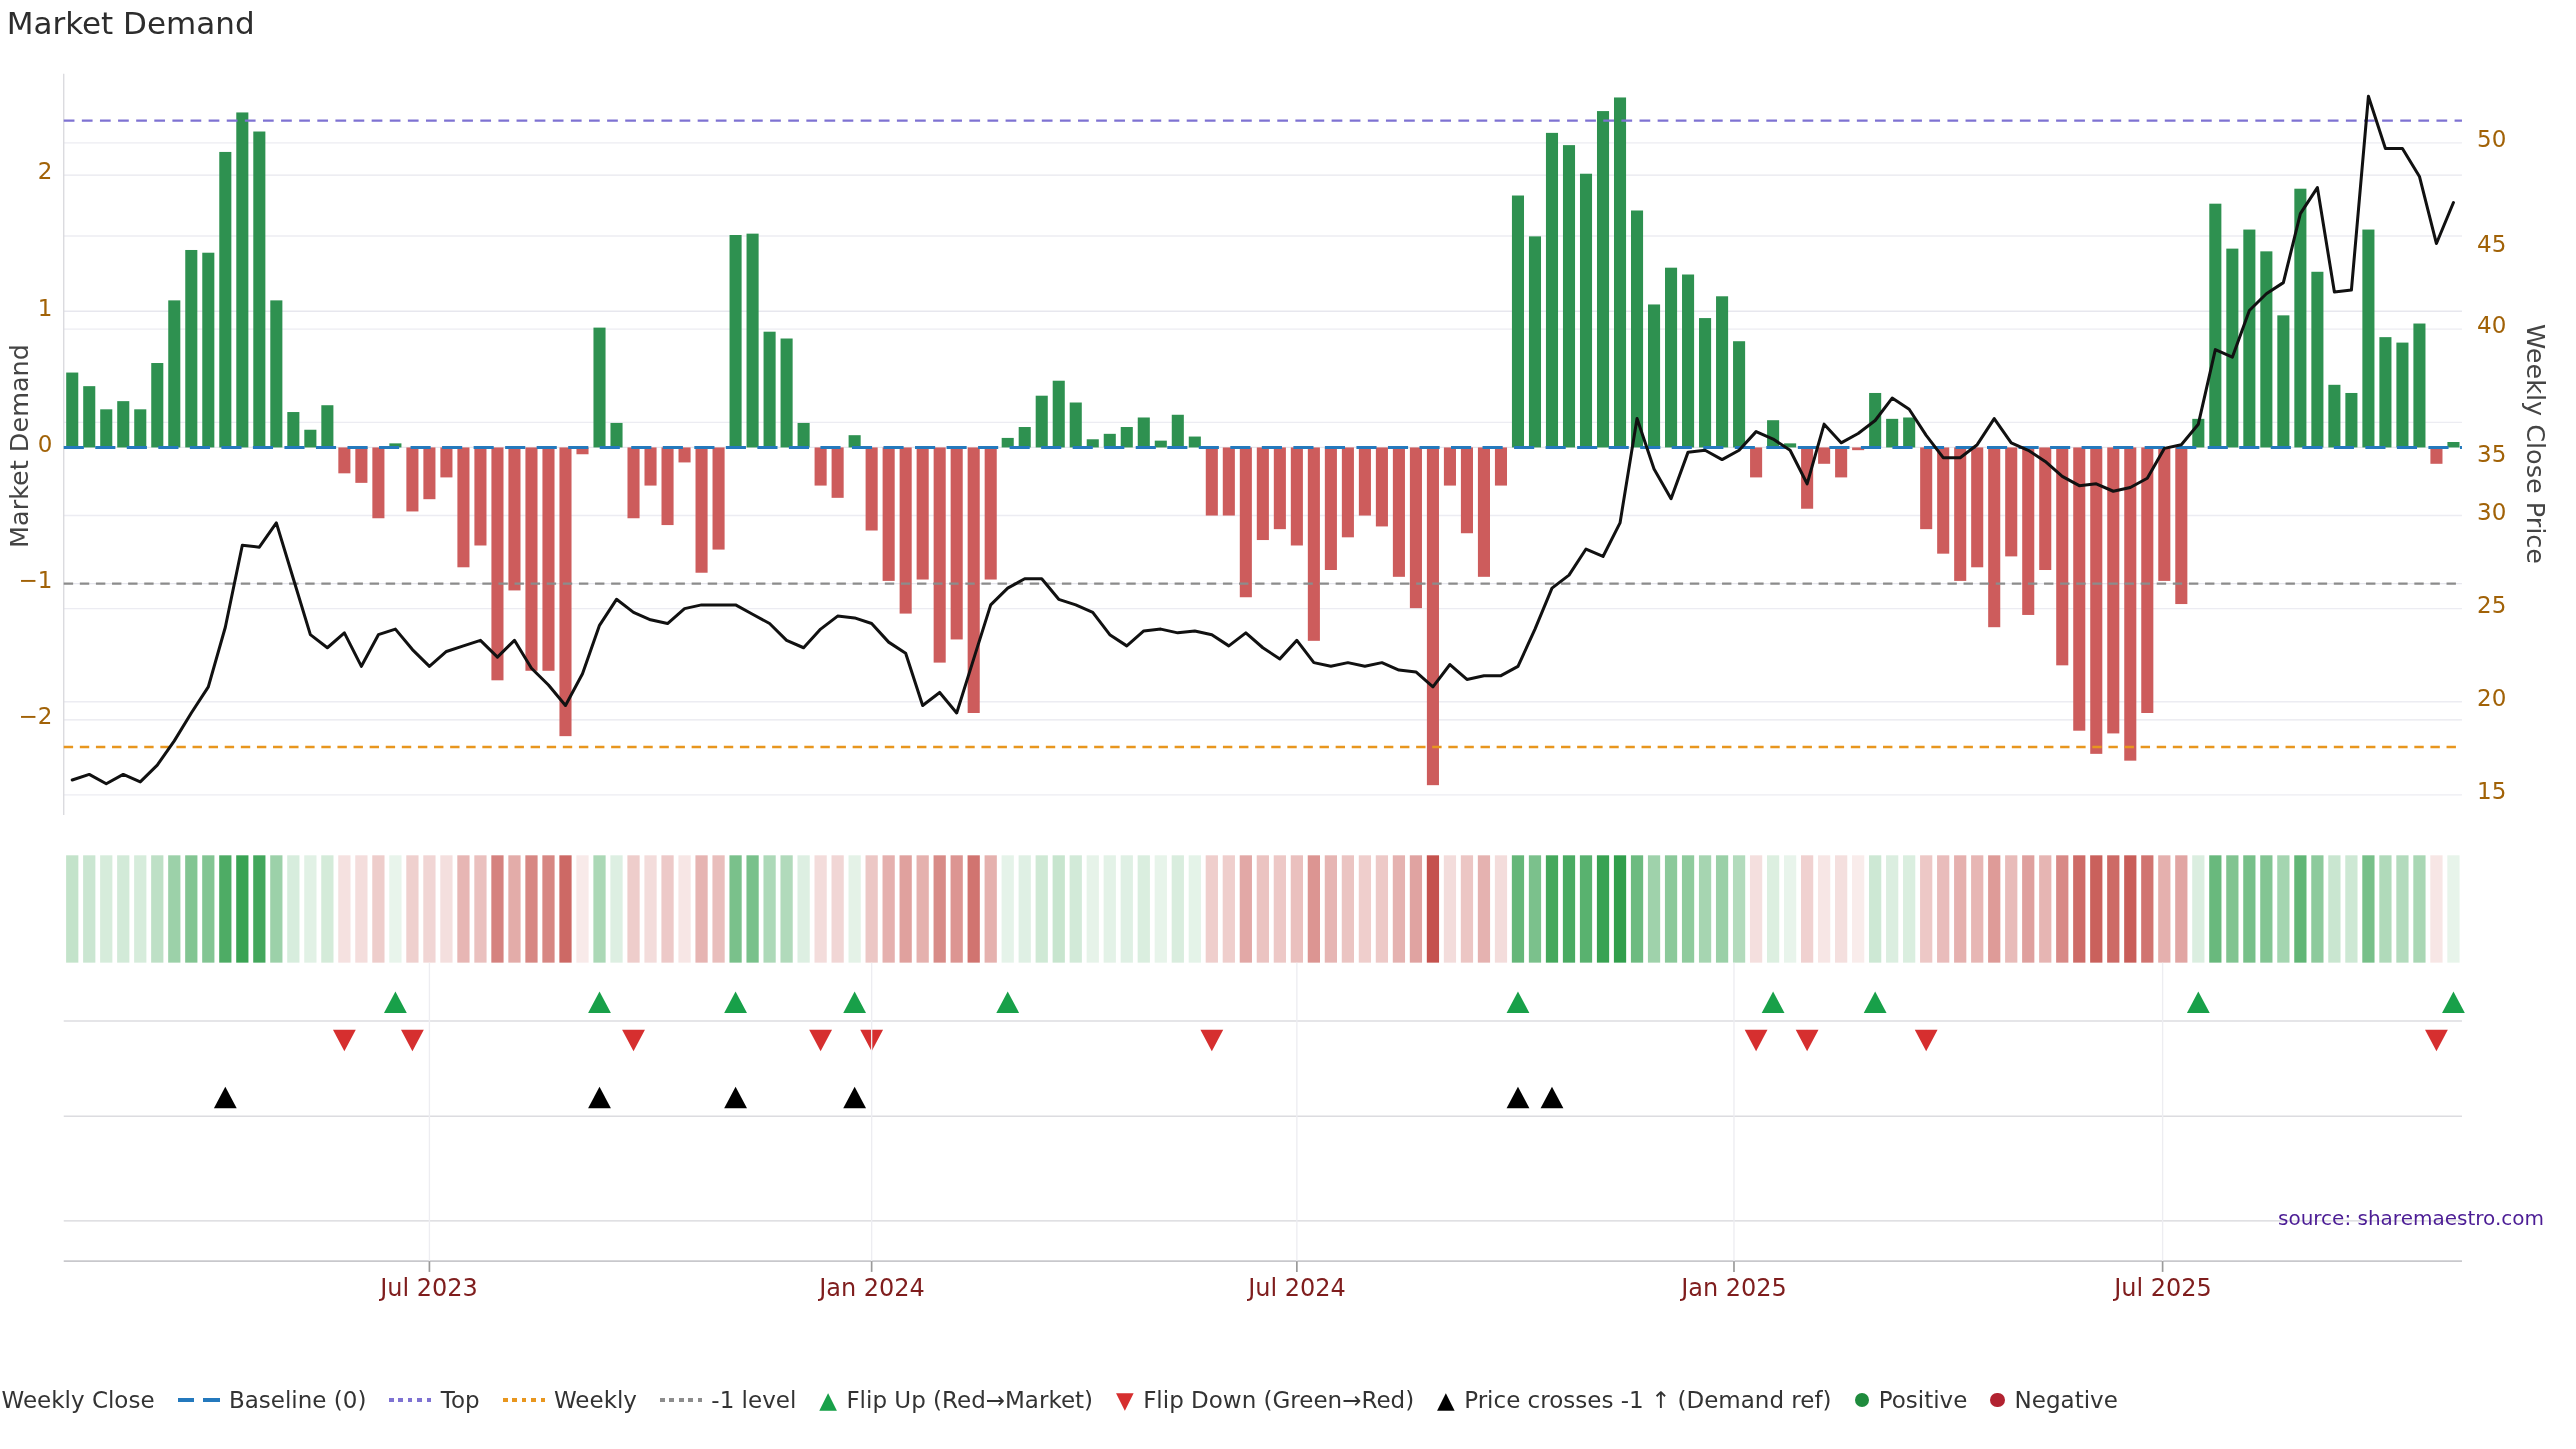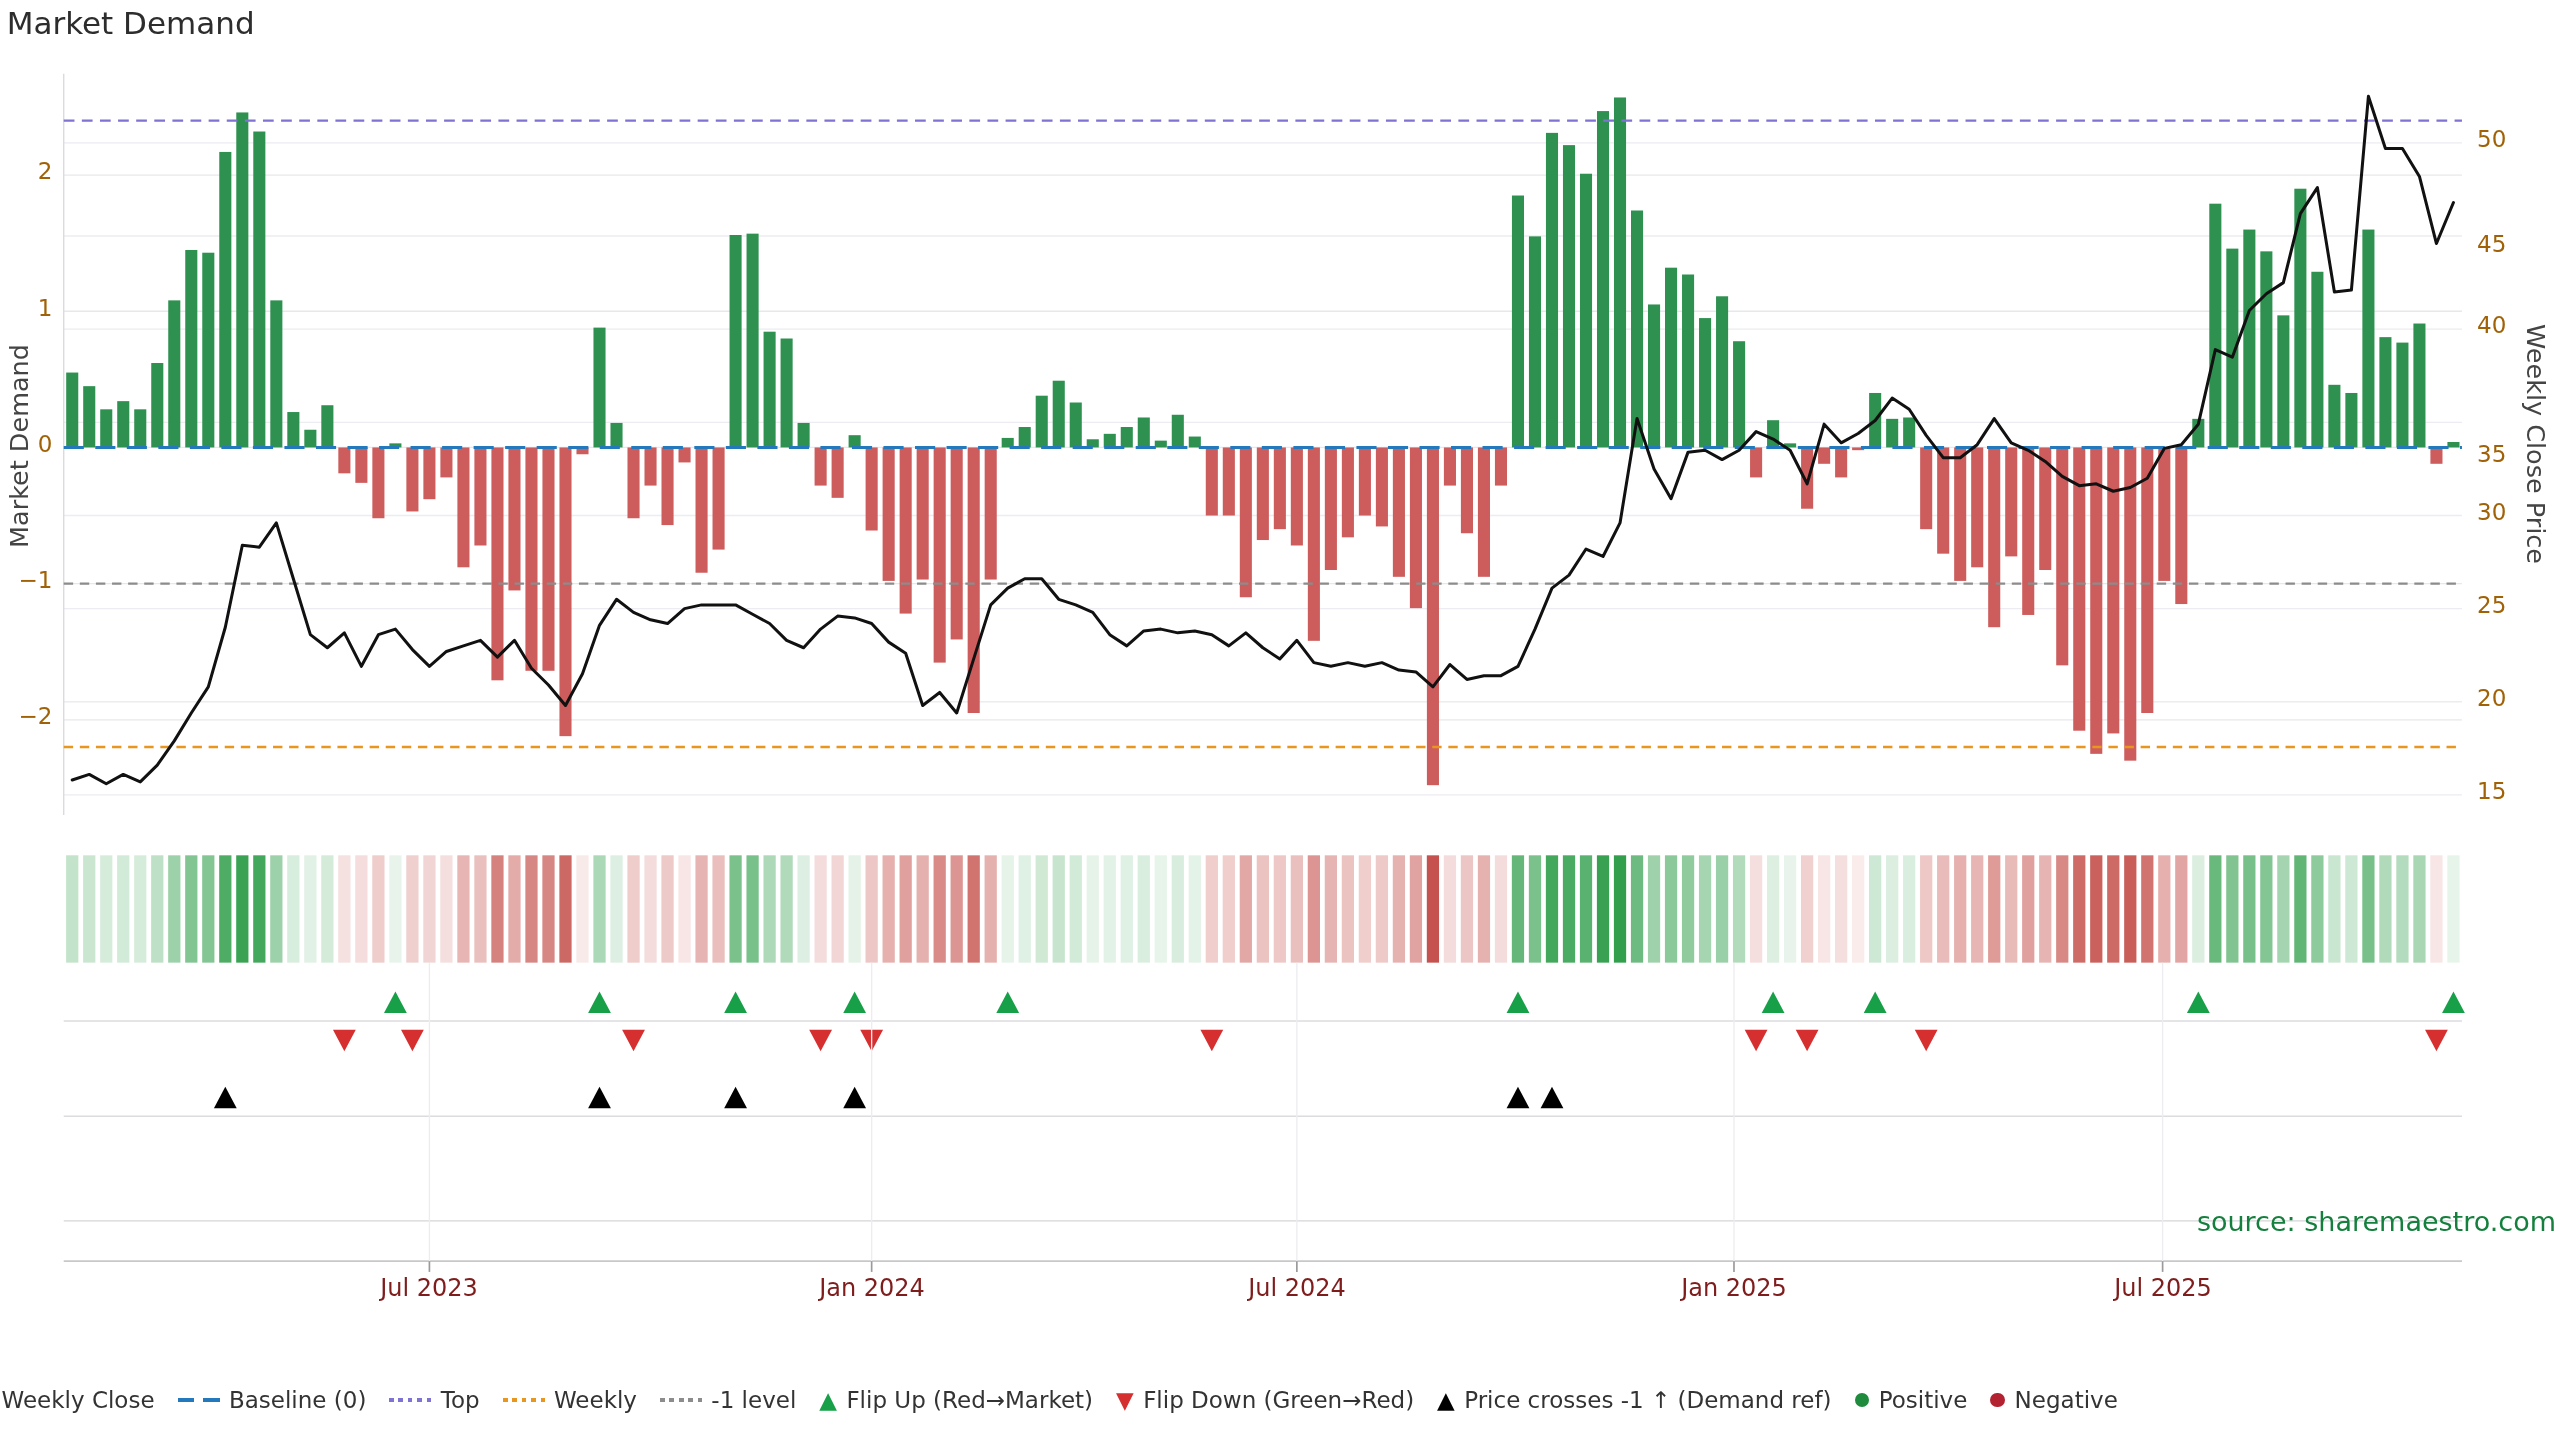--- a/index.html
+++ b/index.html
@@ -5,21 +5,21 @@
   html,body{margin:0;padding:0;background:#ffffff;}
   body{width:2576px;height:1449px;overflow:hidden;font-family:"DejaVu Sans","Liberation Sans",sans-serif;position:relative;}
   #root{position:absolute;left:0;top:0;width:2576px;height:1449px;}
   .abs{position:absolute;}
   #chart-title{left:6.7px;top:5.4px;font-size:31px;color:#2d2d2d;}
   .tick-label{color:#a16207;font-size:23px;line-height:1;}
   .xtick-label{font-size:24px;color:#7f1d1d;transform:translateX(-50%);white-space:nowrap;}
   .axis-label{font-size:25.5px;color:#444;white-space:nowrap;}
   #left-axis-label{left:-89px;top:431px;transform:rotate(-90deg);transform-origin:center;width:215px;text-align:center;}
   #right-axis-label{left:2415px;top:429px;transform:rotate(90deg);transform-origin:center;width:241px;text-align:center;}
-  #source-text{right:20px;top:1206px;font-size:27px;color:#15803d;}
+  #source-text{right:32px;top:1206px;font-size:20px;color:#4c1d95;}
   #legend{left:0;top:1387px;width:2068px;display:flex;justify-content:center;align-items:center;gap:23px;}
   .legend-item{display:flex;align-items:center;gap:9.4px;font-size:23px;color:#333;white-space:nowrap;}
   .sw-line{width:42px;height:3.4px;background:#111;}
   .sw-dash2{width:42px;height:3.4px;background:repeating-linear-gradient(90deg,currentColor 0 16px,transparent 16px 25.5px);}
   .sw-dot{width:42px;height:3.4px;background:repeating-linear-gradient(90deg,currentColor 0 4.7px,transparent 4.7px 9.4px);}
   .sw-tri{font-size:23px;line-height:1;}
   .sw-circle{width:14.8px;height:14.8px;border-radius:50%;}
 </style>
 </head>
 <body>

